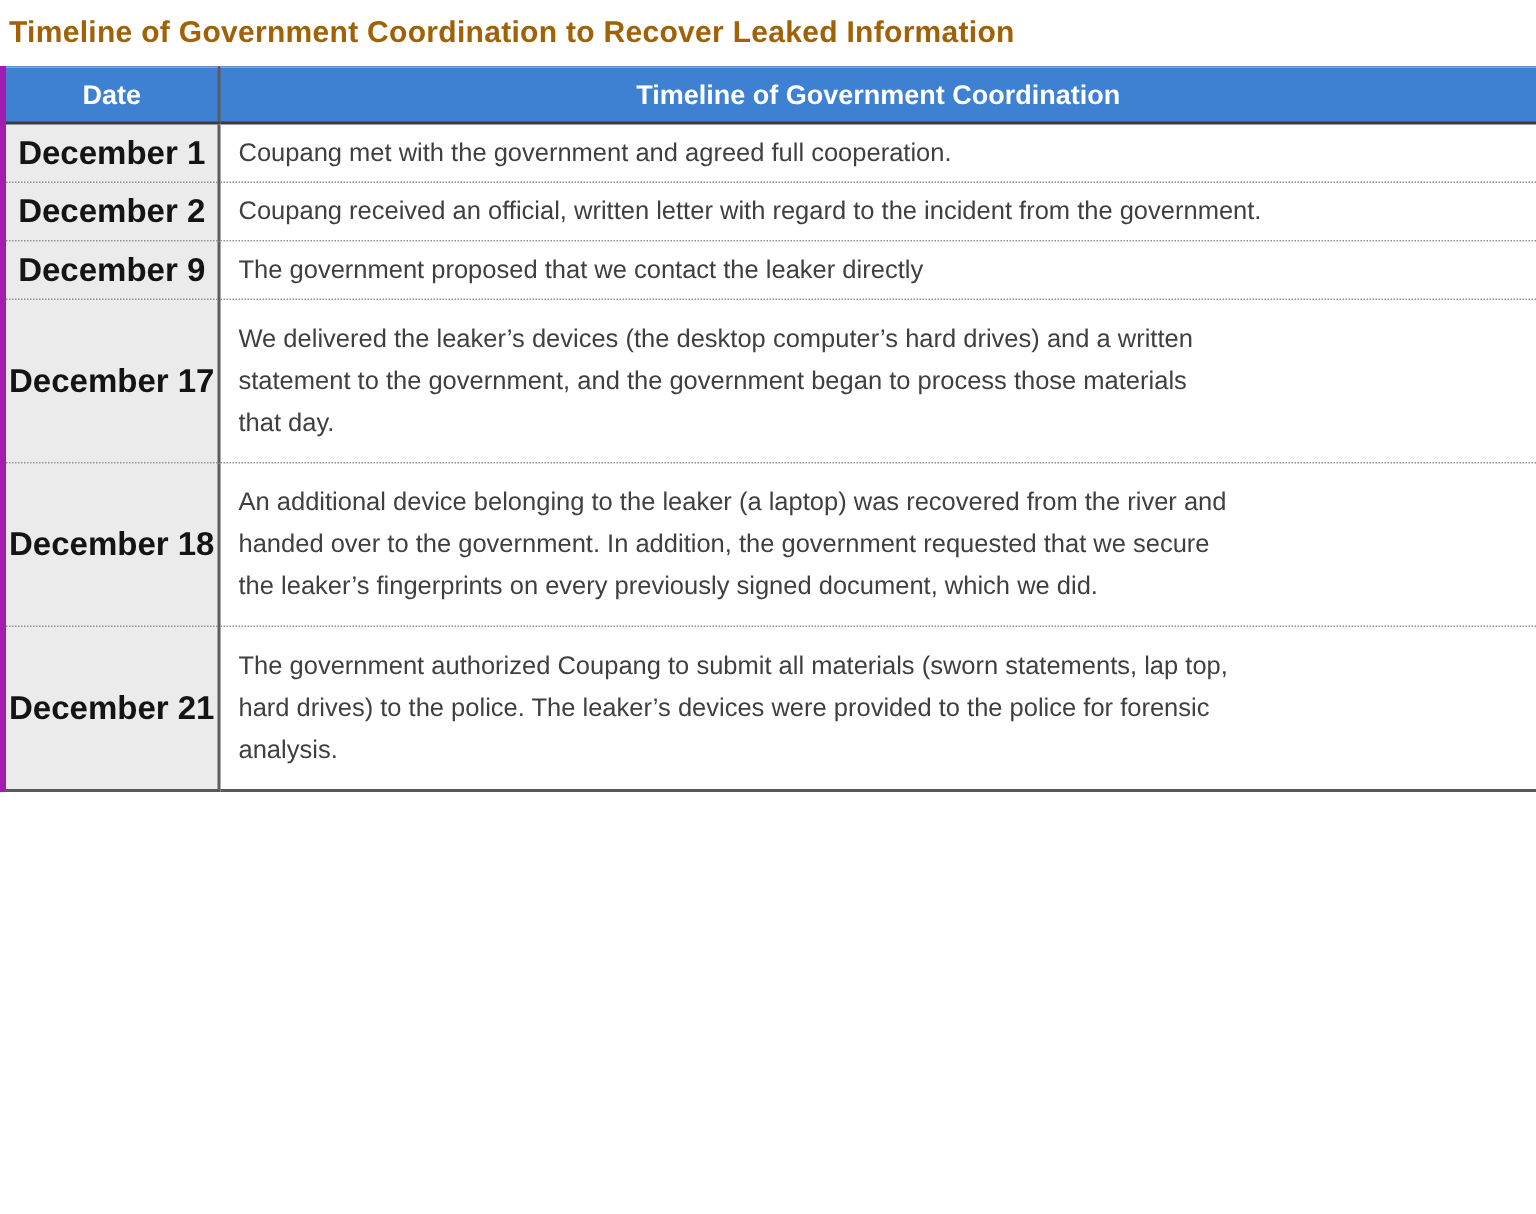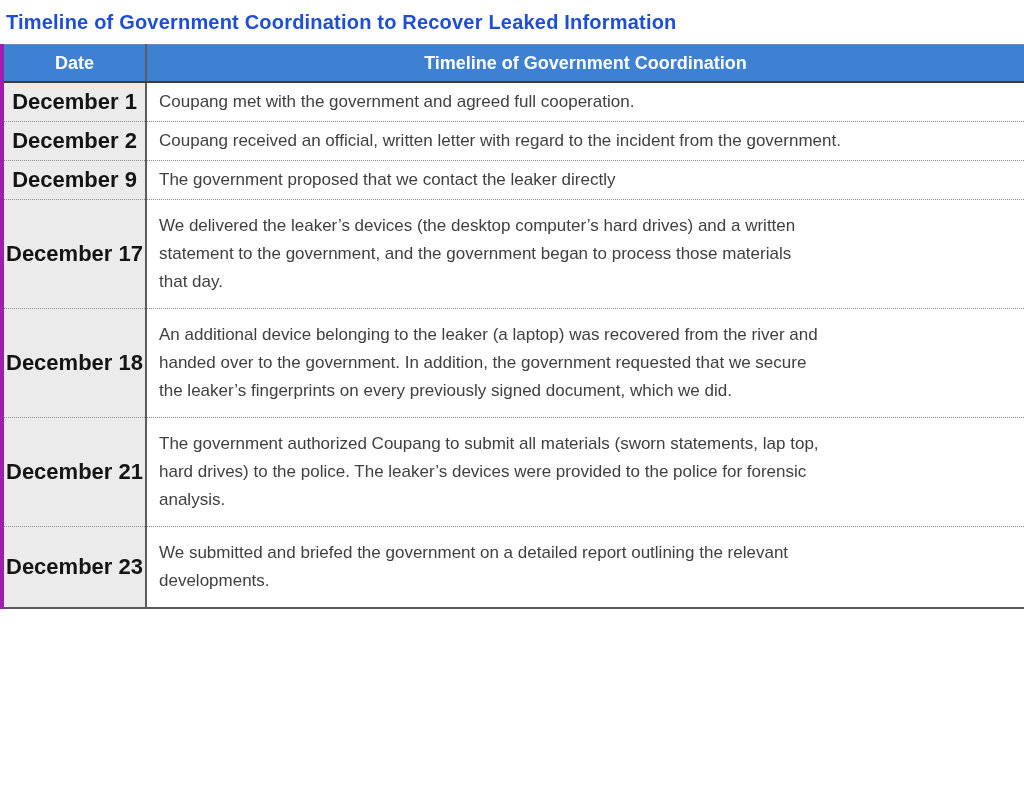--- a/index.html
+++ b/index.html
@@ -6,21 +6,21 @@
   .page {
     width: 1024px;
     height: 809px;
     overflow: hidden;
     font-family: "Liberation Sans", "DejaVu Sans", sans-serif;
     box-sizing: border-box;
   }
   .title {
     font-size: 20px;
     font-weight: 700;
-    color: #1d4ed8;
+    color: #a16207;
     padding: 11px 4px 10px 6px;
     letter-spacing: 0.2px;
   }
   table.timeline {
     width: 1024px;
     border-collapse: collapse;
     table-layout: fixed;
     border-left: 4px solid #a21caf;
   }
   col.col-date { width: 144px; }
@@ -98,20 +98,15 @@
           <td class="content">An additional device belonging to the leaker (a laptop) was recovered from the river and
 handed over to the government. In addition, the government requested that we secure
 the leaker’s fingerprints on every previously signed document, which we did.</td>
         </tr>
         <tr class="multi">
           <td class="date">December 21</td>
           <td class="content">The government authorized Coupang to submit all materials (sworn statements, lap top,
 hard drives) to the police. The leaker’s devices were provided to the police for forensic
 analysis.</td>
         </tr>
-        <tr class="multi">
-          <td class="date">December 23</td>
-          <td class="content">We submitted and briefed the government on a detailed report outlining the relevant
-developments.</td>
-        </tr>
       </tbody>
   </table>
 </div>
 
 </body></html>

